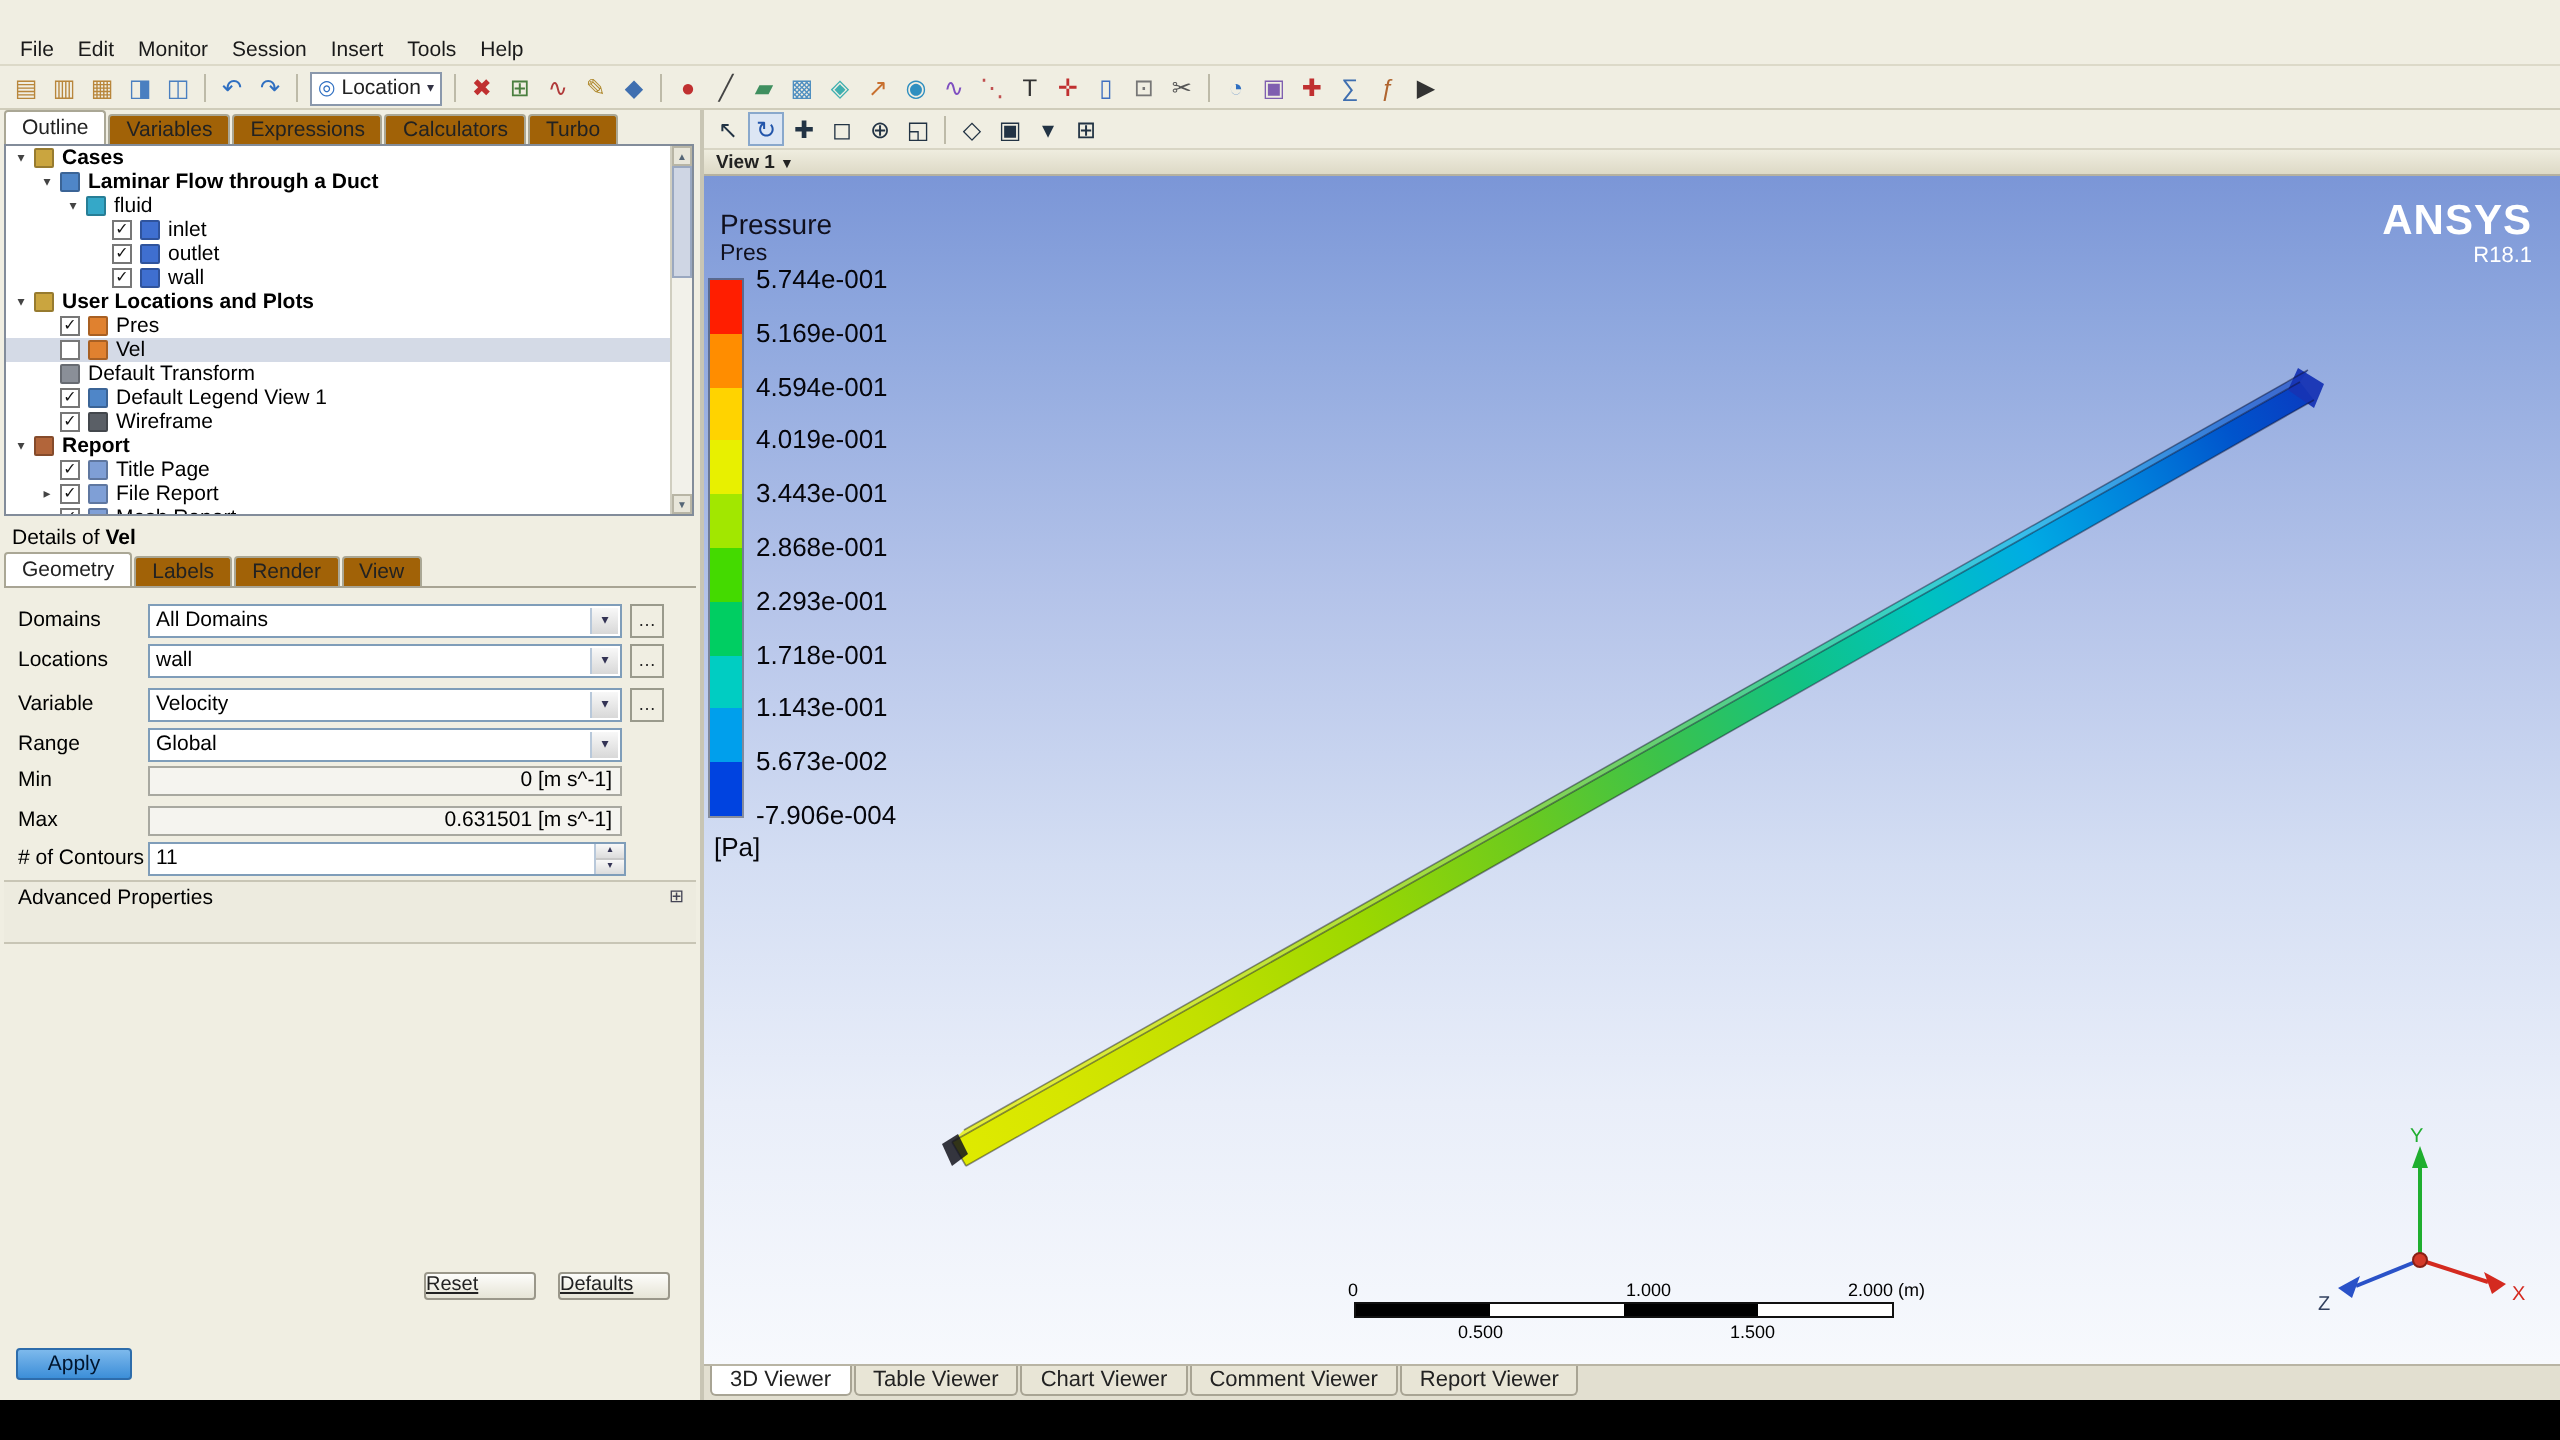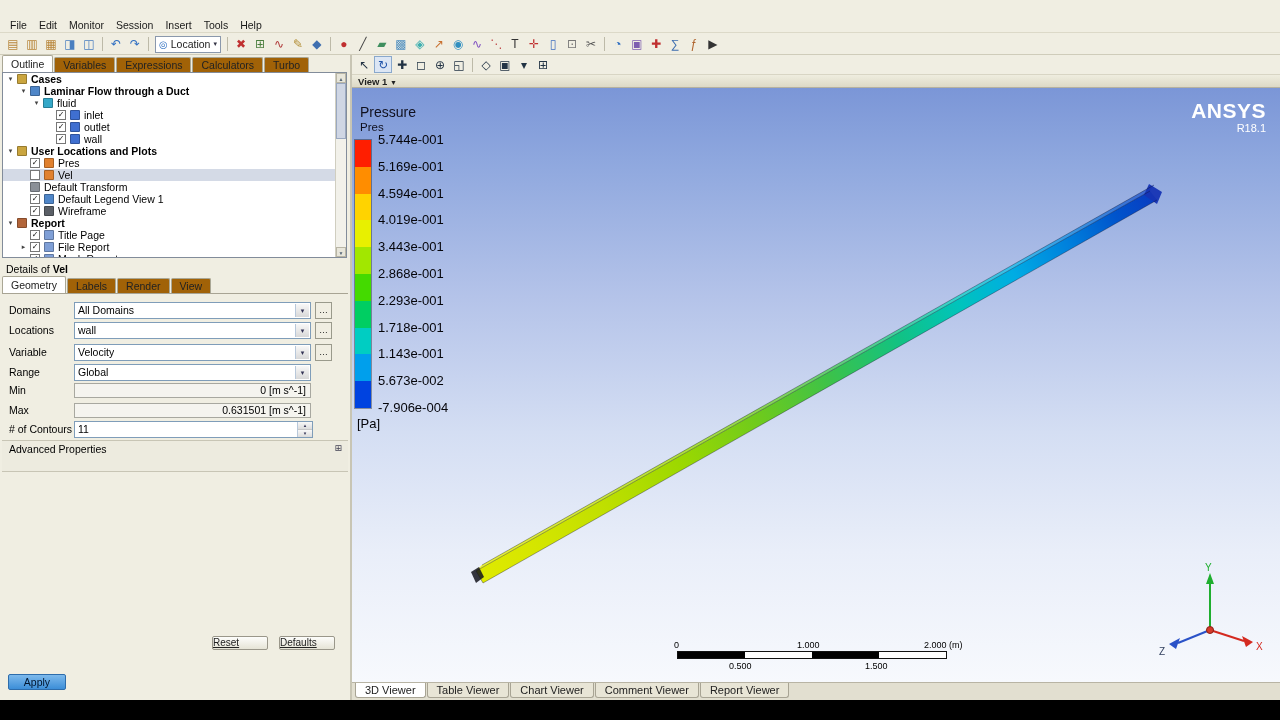--- a/index.html
+++ b/index.html
@@ -461,21 +461,21 @@
     </div>
 
     <div class="brand">
       <div class="brand-name">ANSYS</div>
       <div class="brand-ver">R18.1</div>
     </div>
 
     <div class="scalebar">
       <div class="sb-row" id="sb-top">
           <span class="sb-label" style="left: -3px;">0</span>
-          <span class="sb-label" style="left: 120px;">1.000</span>
+          <span class="sb-label" style="left: 136px;">1.000</span>
           <span class="sb-label" style="left: 247px;">2.000 (m)</span>
         </div>
       <div class="sb-bar" id="sb-bar">
           <div class="sb-seg" style="background: rgb(0, 0, 0);"></div>
           <div class="sb-seg" style="background: rgb(255, 255, 255);"></div>
           <div class="sb-seg" style="background: rgb(0, 0, 0);"></div>
           <div class="sb-seg" style="background: rgb(255, 255, 255);"></div>
         </div>
       <div class="sb-row2" id="sb-bottom">
           <span class="sb-label" style="left: 52px;">0.500</span>

